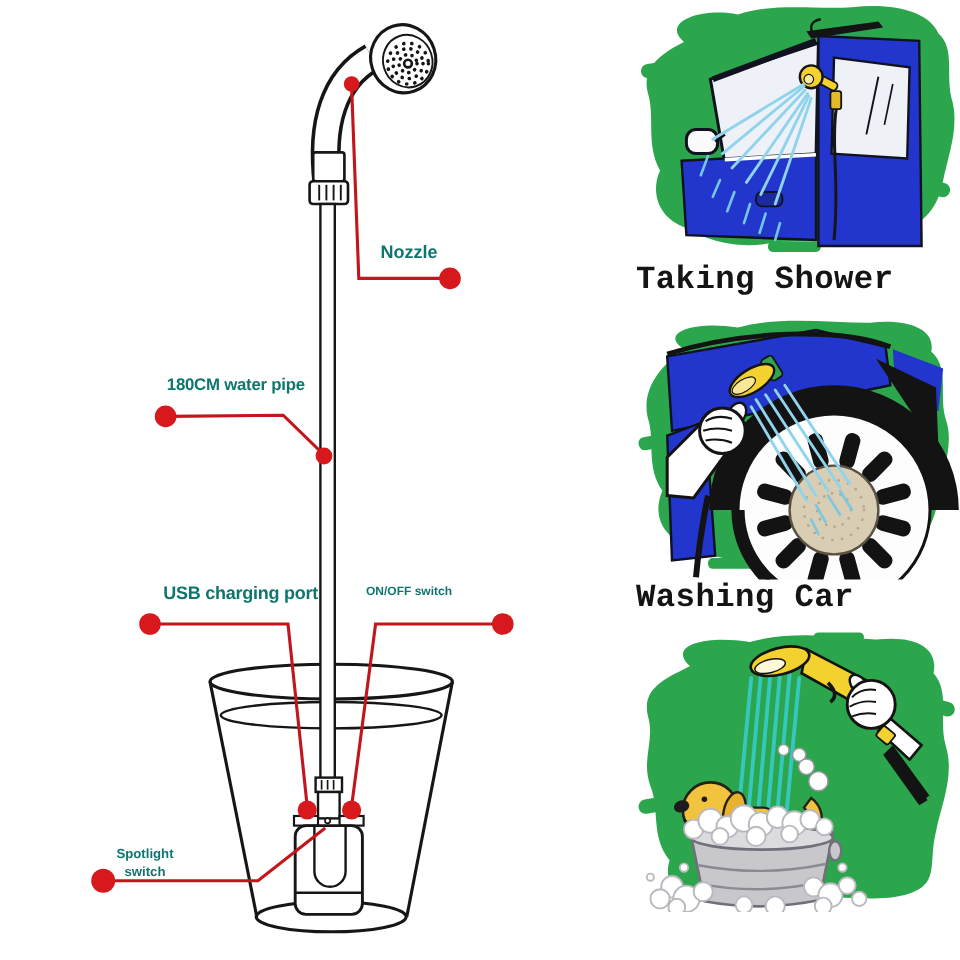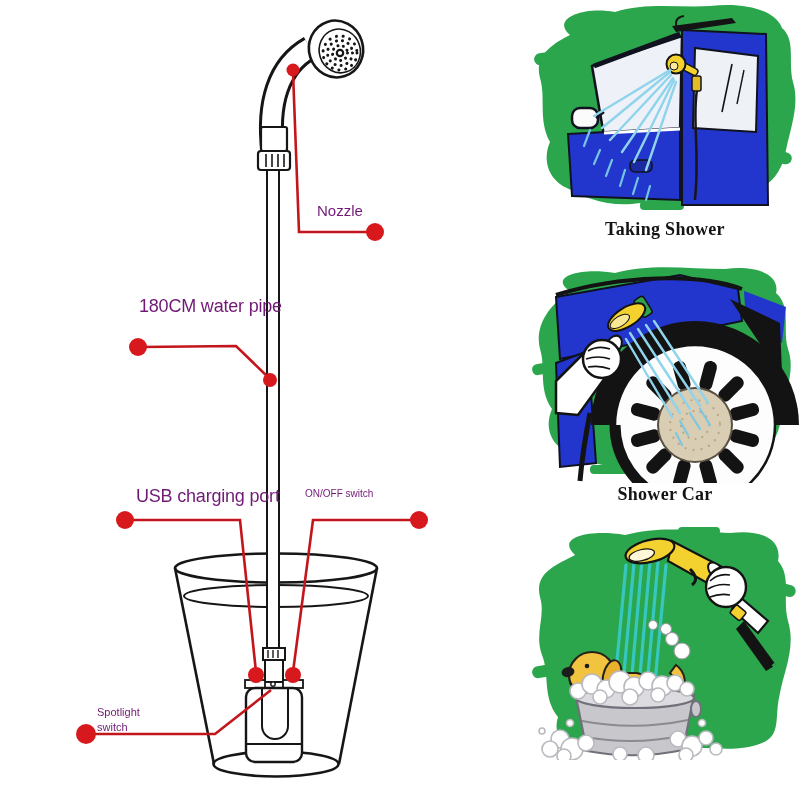--- a/index.html
+++ b/index.html
@@ -1,24 +1,24 @@
 <!DOCTYPE html>
 <html style="--callout-red: #c3161c; --dot-red: #d7181d; --outline-black: #161616; --splash-green: #2ca64d; --car-blue: #2236cd; --spray-light-blue: #8fd4ec; --spray-teal: #36c8bf; --shower-yellow: #f3d12e; --hub-tan: #d9cdb3; --tub-gray: #c8c8cc; --dog-yellow: #f2c33e;"><head>
 <meta charset="utf-8">
 <style>
   html,body{margin:0;padding:0;background:#ffffff;}
   .stage{position:relative;width:800px;height:800px;background:#fff;overflow:hidden;
          font-family:"Liberation Sans","DejaVu Sans",sans-serif;}
   .abs{position:absolute;}
-  .lbl{position:absolute;color:#701a75;font-weight:normal;white-space:nowrap;
+  .lbl{position:absolute;color:#0f766e;font-weight:bold;white-space:nowrap;
        font-family:"Liberation Sans","DejaVu Sans",sans-serif;}
-  .lbl.pre{white-space:pre-line;line-height:1.4;}
-  .uc-title{position:absolute;left:530px;width:270px;text-align:center;
-            font-family:Liberation Serif, serif;
-            font-weight:bold;font-size:18px;color:#141414;letter-spacing:.3px;}
+  .lbl.pre{white-space:pre-line;line-height:1.4;text-align:center;}
+  .uc-title{position:absolute;left:530px;width:270px;
+            font-family:Liberation Mono, monospace;
+            font-weight:bold;font-size:27px;color:#141414;letter-spacing:.3px;}
   
   .f-green{fill:var(--splash-green);}
   .f-blue{fill:var(--car-blue);}
   .f-yellow{fill:var(--shower-yellow);}
   .f-tan{fill:var(--hub-tan);}
   .f-tub{fill:var(--tub-gray);}
   .f-dog{fill:var(--dog-yellow);}
   .f-red{fill:var(--dot-red);}
   .s-red{stroke:var(--callout-red);fill:none;}
   .s-ink{stroke:var(--outline-black);}
@@ -91,22 +91,22 @@
       <circle cx="270" cy="380" r="7"></circle>
       <circle cx="125" cy="520" r="9"></circle>
       <circle cx="256" cy="675" r="8"></circle>
       <circle cx="419" cy="520" r="9"></circle>
       <circle cx="293" cy="675" r="8"></circle>
       <circle cx="86" cy="734" r="10"></circle>
     </g>
   </svg>
 
   <div class="lbl" style="left:317px;top:202px;font-size:15px">Nozzle</div>
-  <div class="lbl" style="left:139px;top:296px;font-size:18px;letter-spacing:-0.2px">180CM water pipe</div>
-  <div class="lbl" style="left:136px;top:486px;font-size:18px;letter-spacing:-0.2px">USB charging port</div>
+  <div class="lbl" style="left:139px;top:312px;font-size:14px;letter-spacing:-0.2px">180CM water pipe</div>
+  <div class="lbl" style="left:136px;top:486px;font-size:15px;letter-spacing:-0.2px">USB charging port</div>
   <div class="lbl" style="left:305px;top:488px;font-size:10px">ON/OFF switch</div>
   <div class="lbl pre" style="left:97px;top:705px;font-size:11px">Spotlight
 switch</div>
 
   <svg class="abs" style="left:530px;top:0" width="270" height="215" viewBox="0 0 270 215">
     <g>
       <path class="f-green" d="M40,35 C20,18 55,6 85,12 C115,2 150,8 180,6 C215,2 245,10 252,28
         C266,40 258,62 263,82 C270,105 260,130 256,150 C252,175 235,195 205,193
         C175,205 140,198 110,203 C80,208 55,198 42,190 C18,182 12,160 20,142
         C8,120 16,98 10,78 C4,56 22,44 40,35 Z"></path>
@@ -213,21 +213,21 @@
         <rect x="110" y="42" width="11" height="20" rx="3" fill="#2fa44c" stroke="#131313" stroke-width="1.5"></rect>
         <ellipse class="f-yellow" cx="96" cy="52" rx="21" ry="9.5" stroke="#131313" stroke-width="2"></ellipse>
         <ellipse cx="88" cy="52" rx="11" ry="5" fill="#f8e896" stroke="#131313" stroke-width="1"></ellipse>
       </g>
       <ellipse cx="84" cy="82" rx="7" ry="10" fill="#ffffff" stroke="#131313" stroke-width="2" transform="rotate(30 84 82)"></ellipse>
       <circle cx="72" cy="96" r="19" fill="#ffffff" stroke="#131313" stroke-width="2.5"></circle>
       <path d="M58,88 q10,-6 22,-2 M56,96 q12,-4 24,0 M58,104 q12,-2 22,2" fill="none" stroke="#131313" stroke-width="1.7"></path>
       <path d="M60,150 C55,175 52,195 50,218" fill="none" stroke="#131313" stroke-width="5"></path>
     </g>
   </svg>
-  <div class="uc-title" style="top:484px">Shower Car</div>
+  <div class="uc-title" style="top:484px">Washing Car</div>
 
   <svg class="abs" style="left:530px;top:525px" width="270" height="235" viewBox="0 0 270 235">
     <g>
       <path class="f-green" d="M45,30 C25,12 60,4 95,10 C130,0 170,6 200,8 C235,4 252,16 248,36
         C262,52 252,74 258,96 C266,122 254,146 250,168 C244,192 252,210 232,218
         C205,230 170,218 140,226 C108,234 78,222 60,226 C35,230 22,210 28,192
         C12,172 20,150 12,130 C4,108 16,92 10,72 C4,48 26,40 45,30 Z"></path>
       <rect class="f-green" x="2" y="140" width="26" height="12" rx="6" transform="rotate(-10 15 146)"></rect>
       <rect class="f-green" x="238" y="58" width="28" height="12" rx="6" transform="rotate(15 252 64)"></rect>
       <rect class="f-green" x="148" y="2" width="42" height="8" rx="4"></rect>

